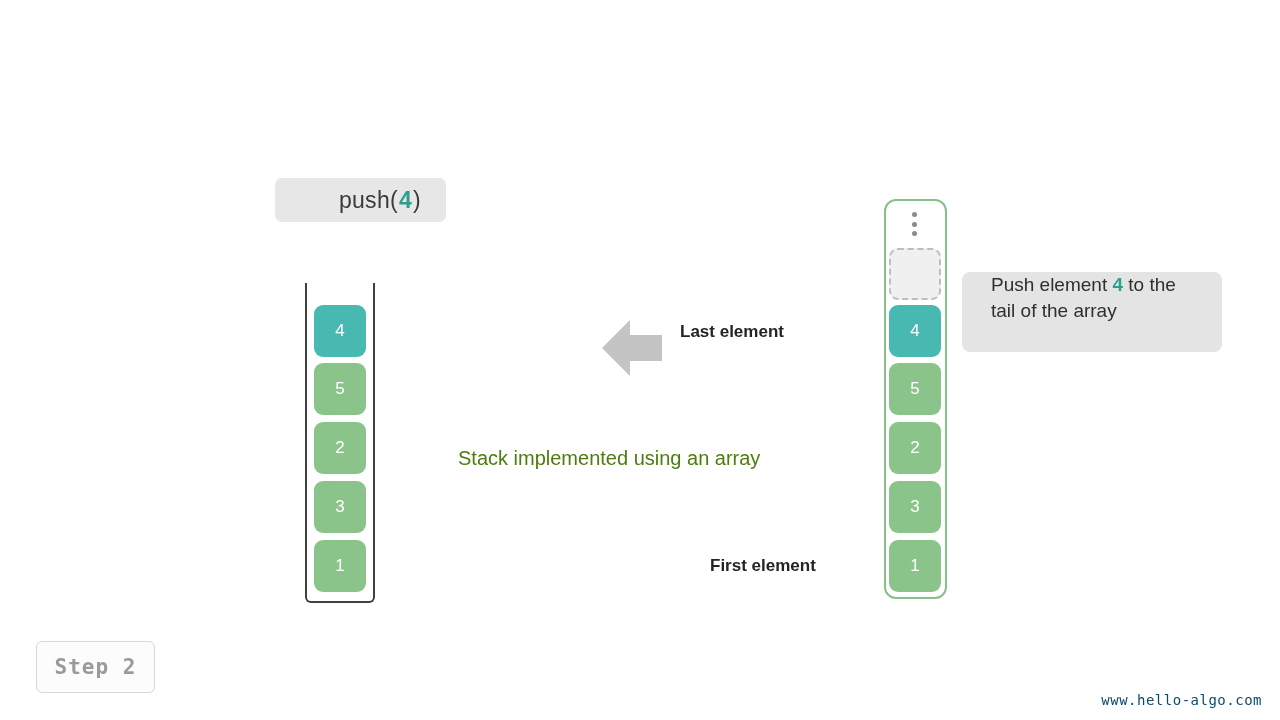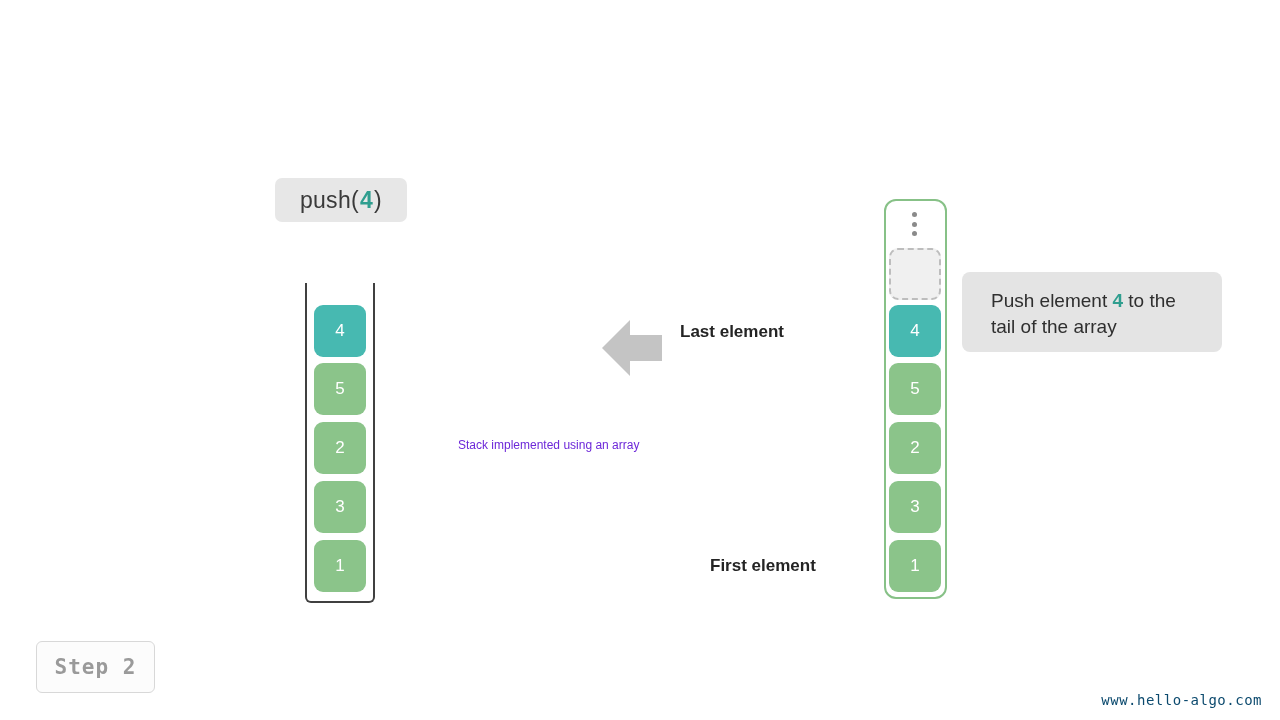--- a/index.html
+++ b/index.html
@@ -24,20 +24,21 @@
     width: 132px;
     height: 44px;
     background: #e7e7e7;
     border-radius: 7px;
     display: flex;
     align-items: center;
     justify-content: center;
     font-size: 23px;
     color: #3a3a3a;
     letter-spacing: 0.3px;
+    padding-left: 39px;
   }
   #op-chip .accent {
     color: #2f9e8f;
     font-weight: 700;
     padding: 0 1px;
   }
 
   
   #stack-container {
     position: absolute;
@@ -123,39 +124,39 @@
     font-weight: 700;
     color: #242424;
     white-space: nowrap;
   }
   #label-last  { left: 680px; top: 322px; }
   #label-first { left: 710px; top: 556px; }
 
   #caption {
     position: absolute;
     left: 458px;
-    top: 438px;
-    font-size: 12px;
-    color: #6d28d9;
+    top: 447px;
+    font-size: 20px;
+    color: #4d7c0f;
     white-space: nowrap;
   }
 
   
   #tooltip {
     position: absolute;
     left: 962px;
     top: 272px;
     width: 260px;
     height: 80px;
     background: #e4e4e4;
     border-radius: 8px;
     display: flex;
-    align-items: flex-end;
-    box-sizing: border-box;
-    padding: 0 28px 12px 29px;
+    align-items: flex-start;
+    box-sizing: border-box;
+    padding: 0 28px 4px 29px;
   }
   #tooltip .tip-text {
     font-size: 19px;
     color: #2f2f2f;
     line-height: 26px;
   }
   #tooltip .accent {
     color: #2f9e8f;
     font-weight: 700;
   }

